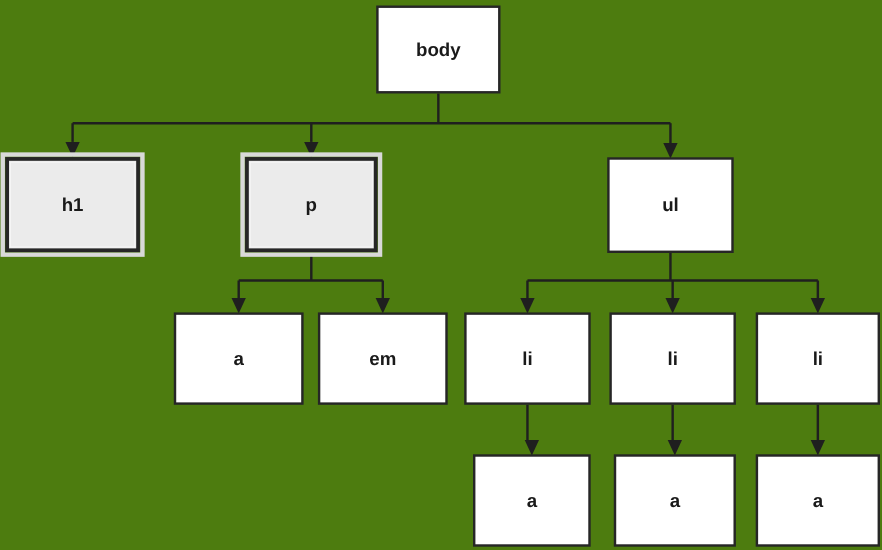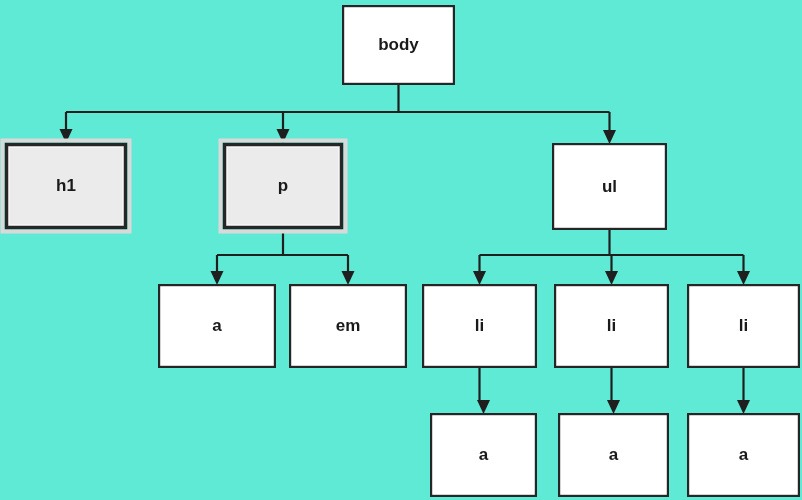--- a/index.html
+++ b/index.html
@@ -11,21 +11,21 @@
   body {
     width: 802px;
     height: 500px;
     overflow: hidden;
     font-family: "Liberation Sans", "DejaVu Sans", sans-serif;
   }
   #diagram-root {
     position: relative;
     width: 802px;
     height: 500px;
-    background: #5eead4;
+    background: #4d7c0f;
   }
   svg#tree-svg {
     display: block;
     width: 802px;
     height: 500px;
   }
   .node-label {
     font-family: "Liberation Sans", "DejaVu Sans", sans-serif;
     font-weight: bold;
     font-size: 17px;

